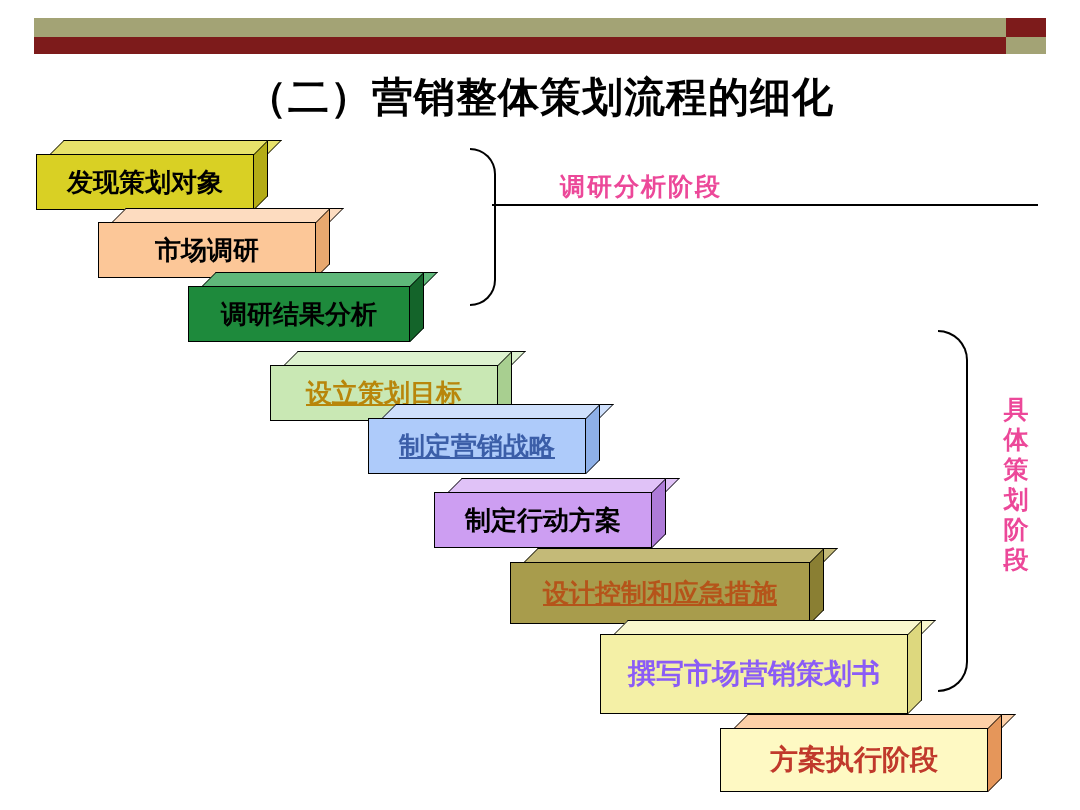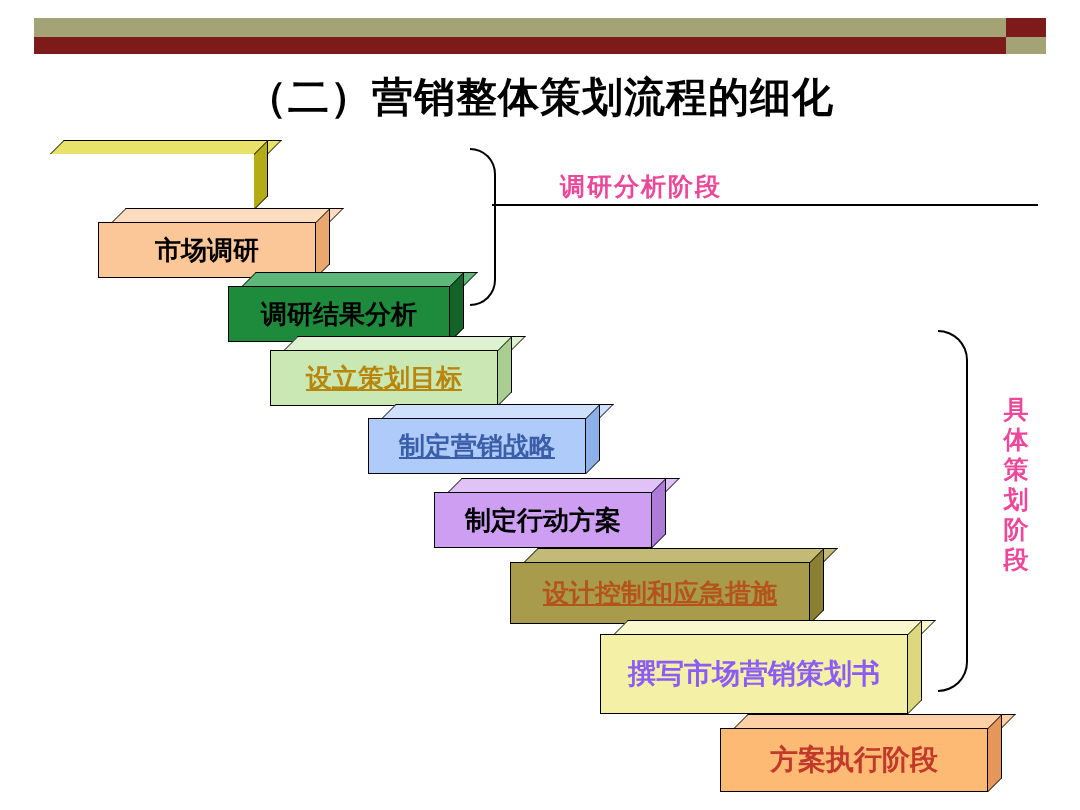--- a/index.html
+++ b/index.html
@@ -156,36 +156,39 @@
   <div class="cap-top"></div>
   <div class="cap-bottom"></div>
 </div>
 
 <div id="page-title">（二）营销整体策划流程的细化</div>
 
 <div id="steps-container">
     <div class="step" style="left: 36px; top: 140px; width: 232px; height: 70px;">
       <div class="top" style="width: 218px; left: 14px; background: rgb(232, 226, 106);"></div>
       <div class="side" style="left: 218px; height: 56px; background: rgb(180, 172, 22);"></div>
+      <div class="face" style="width: 218px; height: 56px; background: rgb(217, 208, 36);">
+        <span style="color: rgb(0, 0, 0); font-size: 26px;">发现策划对象</span>
+      </div>
     </div>
     <div class="step" style="left: 98px; top: 208px; width: 232px; height: 70px;">
       <div class="top" style="width: 218px; left: 14px; background: rgb(253, 220, 192);"></div>
       <div class="side" style="left: 218px; height: 56px; background: rgb(232, 168, 111);"></div>
       <div class="face" style="width: 218px; height: 56px; background: rgb(252, 199, 152); justify-content: center;">
         <span style="color: rgb(0, 0, 0); font-size: 26px;">市场调研</span>
       </div>
     </div>
-    <div class="step" style="left: 188px; top: 272px; width: 236px; height: 70px; margin-left: 40px;">
+    <div class="step" style="left: 188px; top: 272px; width: 236px; height: 70px;">
       <div class="top" style="width: 222px; left: 14px; background: rgb(95, 184, 122);"></div>
       <div class="side" style="left: 222px; height: 56px; background: rgb(20, 100, 42);"></div>
       <div class="face" style="width: 222px; height: 56px; background: rgb(30, 138, 60);">
         <span style="color: rgb(0, 0, 0); font-size: 26px;">调研结果分析</span>
       </div>
     </div>
-    <div class="step" style="left: 270px; top: 336px; width: 224px; height: 70px;">
+    <div class="step" style="left: 270px; top: 351px; width: 224px; height: 70px;">
       <div class="top" style="width: 228px; left: 14px; background: rgb(221, 242, 207);"></div>
       <div class="side" style="left: 228px; height: 56px; background: rgb(168, 207, 144);"></div>
       <div class="face" style="width: 228px; height: 56px; background: rgb(201, 232, 180);">
         <span style="color: rgb(184, 134, 11); font-size: 26px; text-decoration: underline;">设立策划目标</span>
       </div>
     </div>
     <div class="step" style="left: 368px; top: 404px; width: 232px; height: 70px;">
       <div class="top" style="width: 218px; left: 14px; background: rgb(207, 224, 252);"></div>
       <div class="side" style="left: 218px; height: 56px; background: rgb(142, 176, 232);"></div>
       <div class="face" style="width: 218px; height: 56px; background: rgb(174, 203, 250);">
@@ -209,21 +212,21 @@
     <div class="step" style="left: 600px; top: 620px; width: 322px; height: 94px;">
       <div class="top" style="width: 308px; left: 14px; background: rgb(249, 247, 205);"></div>
       <div class="side" style="left: 308px; height: 80px; background: rgb(221, 216, 126);"></div>
       <div class="face" style="width: 308px; height: 80px; background: rgb(244, 240, 166);">
         <span style="color: #8b5cf6; font-size: 28px;">撰写市场营销策划书</span>
       </div>
     </div>
     <div class="step" style="left: 720px; top: 714px; width: 282px; height: 78px;">
       <div class="top" style="width: 268px; left: 14px; background: rgb(253, 208, 168);"></div>
       <div class="side" style="left: 268px; height: 64px; background: rgb(229, 150, 90);"></div>
-      <div class="face" style="width: 268px; height: 64px; background: #fdba74;">
+      <div class="face" style="width: 268px; height: 64px; background: #fef9c3;">
         <span style="color: rgb(192, 57, 43); font-size: 28px;">方案执行阶段</span>
       </div>
     </div>
   </div>
 
 <div class="bracket" id="bracket-1" style="left:470px; top:148px; width:26px; height:158px;"></div>
 <div id="phase-line"></div>
 <div class="phase-label" id="phase-label-1">调研分析阶段</div>
 
 <div class="bracket" id="bracket-2" style="left:938px; top:330px; width:30px; height:362px;"></div>

